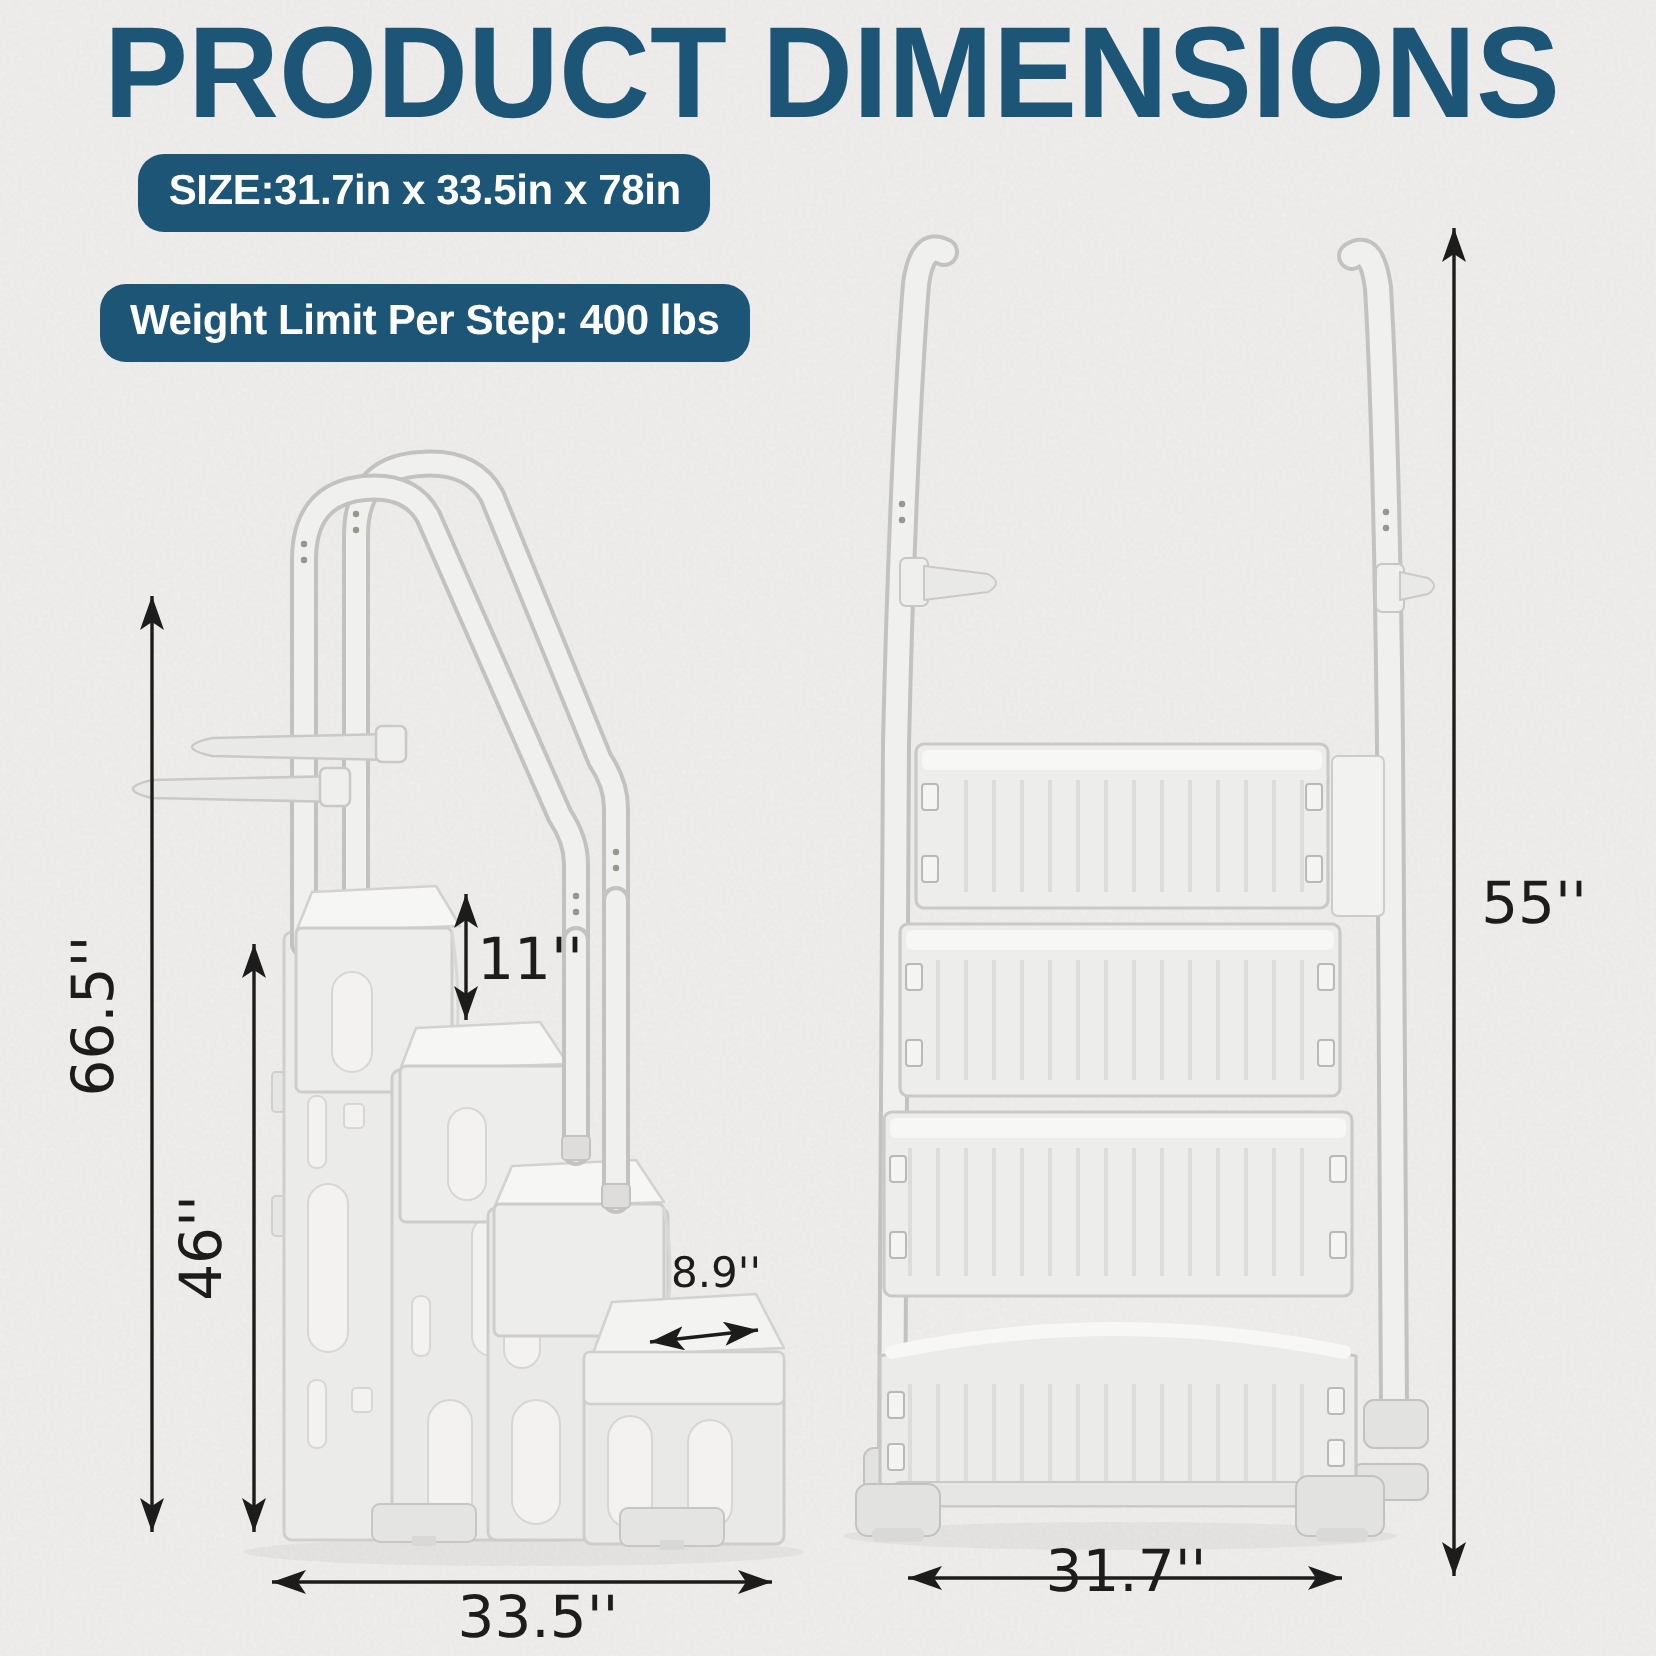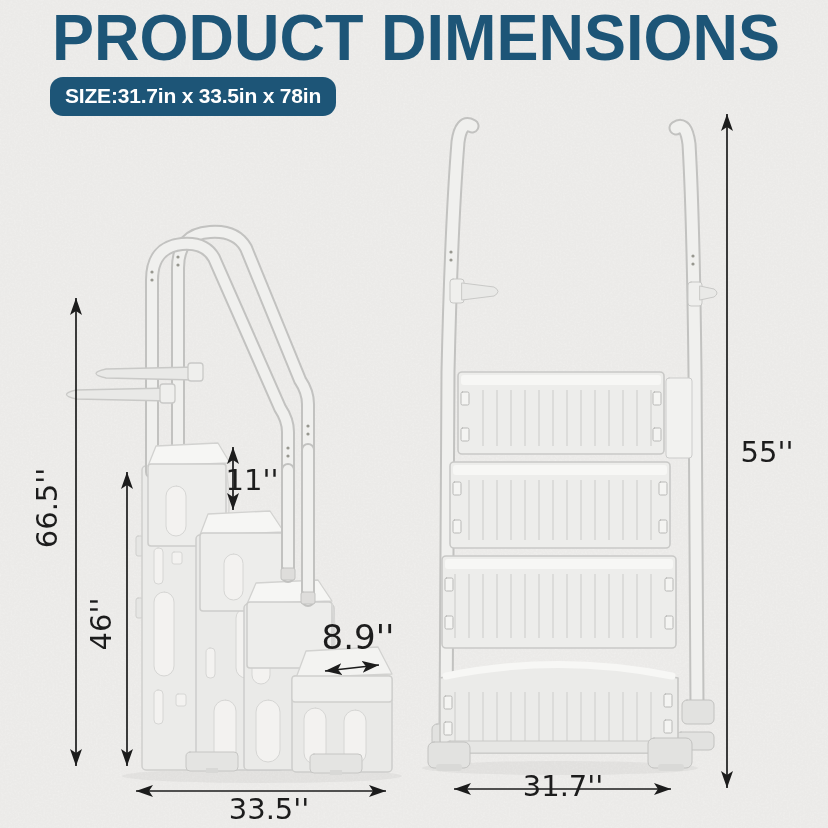--- a/index.html
+++ b/index.html
@@ -27,21 +27,21 @@
     font-size:21px;font-weight:bold;letter-spacing:-0.2px;
     padding:7px 15px;border-radius:13px;white-space:nowrap;line-height:1.18;
   }
   .dim{
     position:absolute;color:var(--ink,#1c1c1c);
     font-size:29px;line-height:1;white-space:nowrap;
     font-family:"DejaVu Sans","Liberation Sans",sans-serif;
     transform:translate(-50%,-50%);
   }
   .dim.rot{transform:translate(-50%,-50%) rotate(-90deg)}
-  .dim.small{font-size:34px}
+  .dim.small{font-size:21px}
 </style>
 </head>
 <body>
 
 <div class="canvas">
 
   <svg class="art" width="828" height="828" viewBox="0 0 828 828">
     <defs>
       <marker id="mA" markerUnits="userSpaceOnUse" markerWidth="20" markerHeight="14" refX="17" refY="6" orient="auto-start-reverse">
         <path d="M0,0 L17,6 L0,12 L4,6 Z" fill="#1c1c1c"></path>
@@ -212,22 +212,23 @@
       <line x1="136" y1="791" x2="386" y2="791" marker-start="url(#mA)" marker-end="url(#mA)"></line>
       <line x1="454" y1="789" x2="671" y2="789" marker-start="url(#mA)" marker-end="url(#mA)"></line>
       <line x1="727" y1="114" x2="727" y2="788" marker-start="url(#mA)" marker-end="url(#mA)"></line>
     </g>
   </svg>
 
   <div class="title">PRODUCT DIMENSIONS</div>
 
   <div class="badges">
     <div class="badge">SIZE:31.7in x 33.5in x 78in</div>
+    <div class="badge">Weight Limit Per Step: 400 lbs</div>
   </div>
 
   <span class="dim rot" style="left:47px;top:508px">66.5''</span>
   <span class="dim rot" style="left:101px;top:624px">46''</span>
-  <span class="dim" style="left:252px;top:480px">11''</span>
+  <span class="dim" style="left:265px;top:480px">11''</span>
   <span class="dim small" style="left:358px;top:637px">8.9''</span>
   <span class="dim" style="left:269px;top:809px">33.5''</span>
   <span class="dim" style="left:563px;top:786px">31.7''</span>
   <span class="dim" style="left:767px;top:452px">55''</span>
 </div>
 
 </body></html>

